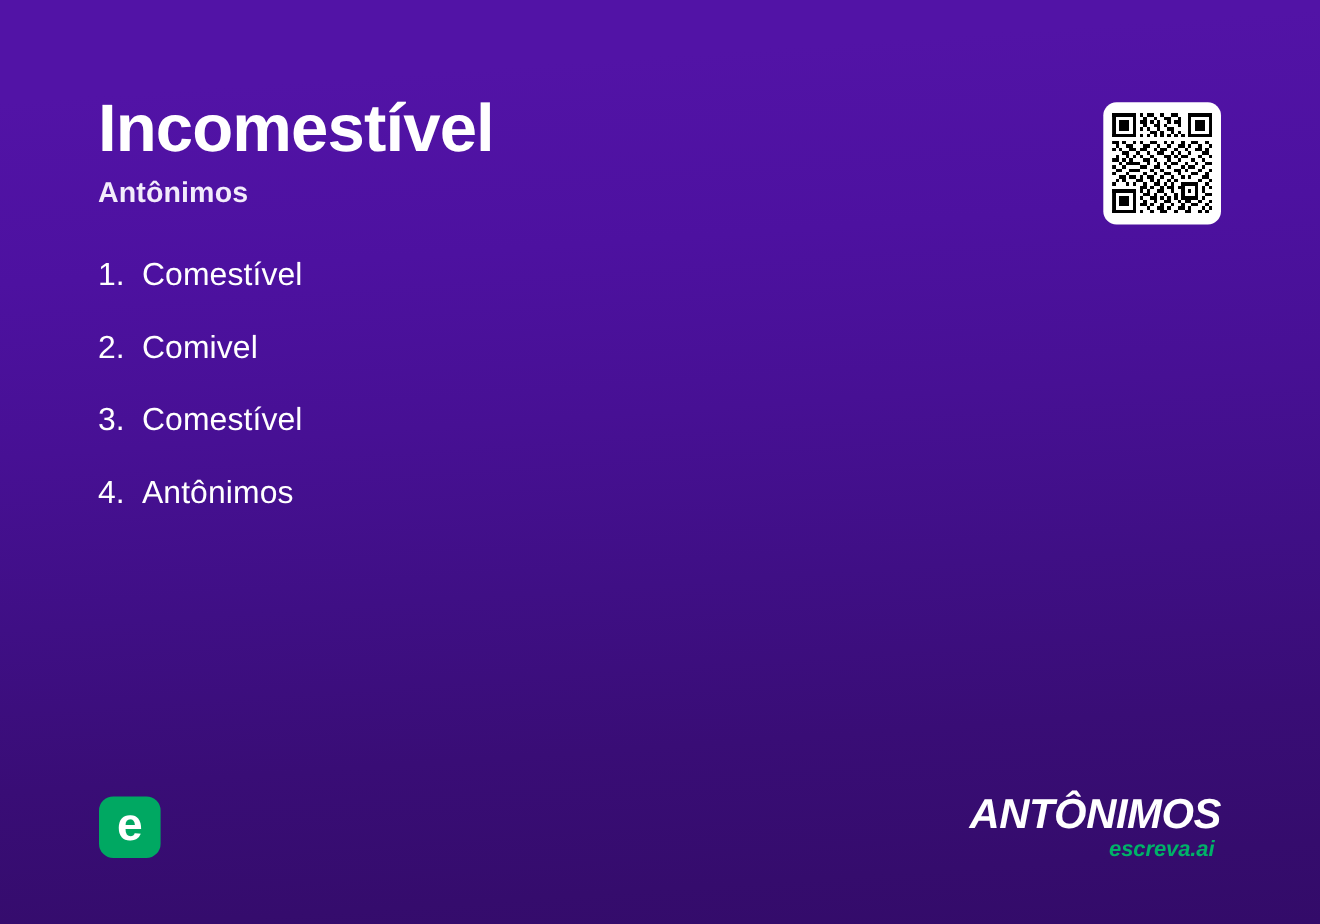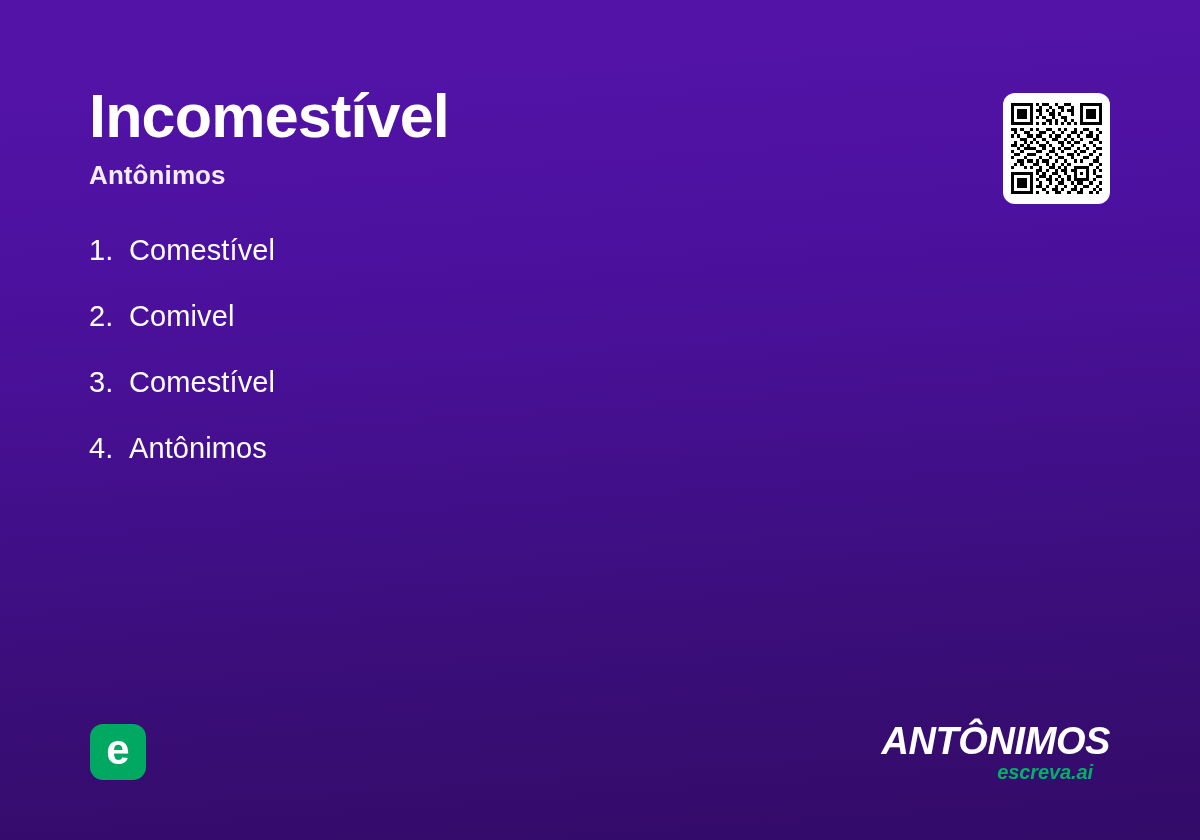--- a/index.html
+++ b/index.html
@@ -141,21 +141,21 @@
     font-size: 38px;
     font-weight: 700;
     font-style: italic;
     letter-spacing: -0.4px;
     color: #ffffff;
     line-height: 1;
   }
   .wordmark-sub {
     display: block;
     margin-top: 2px;
-    margin-right: 17px;
+    margin-right: 6px;
     font-size: 20px;
     font-weight: 700;
     font-style: italic;
     letter-spacing: -0.1px;
     color: #00b268;
     line-height: 1;
   }
 </style>
 </head>
 <body>

